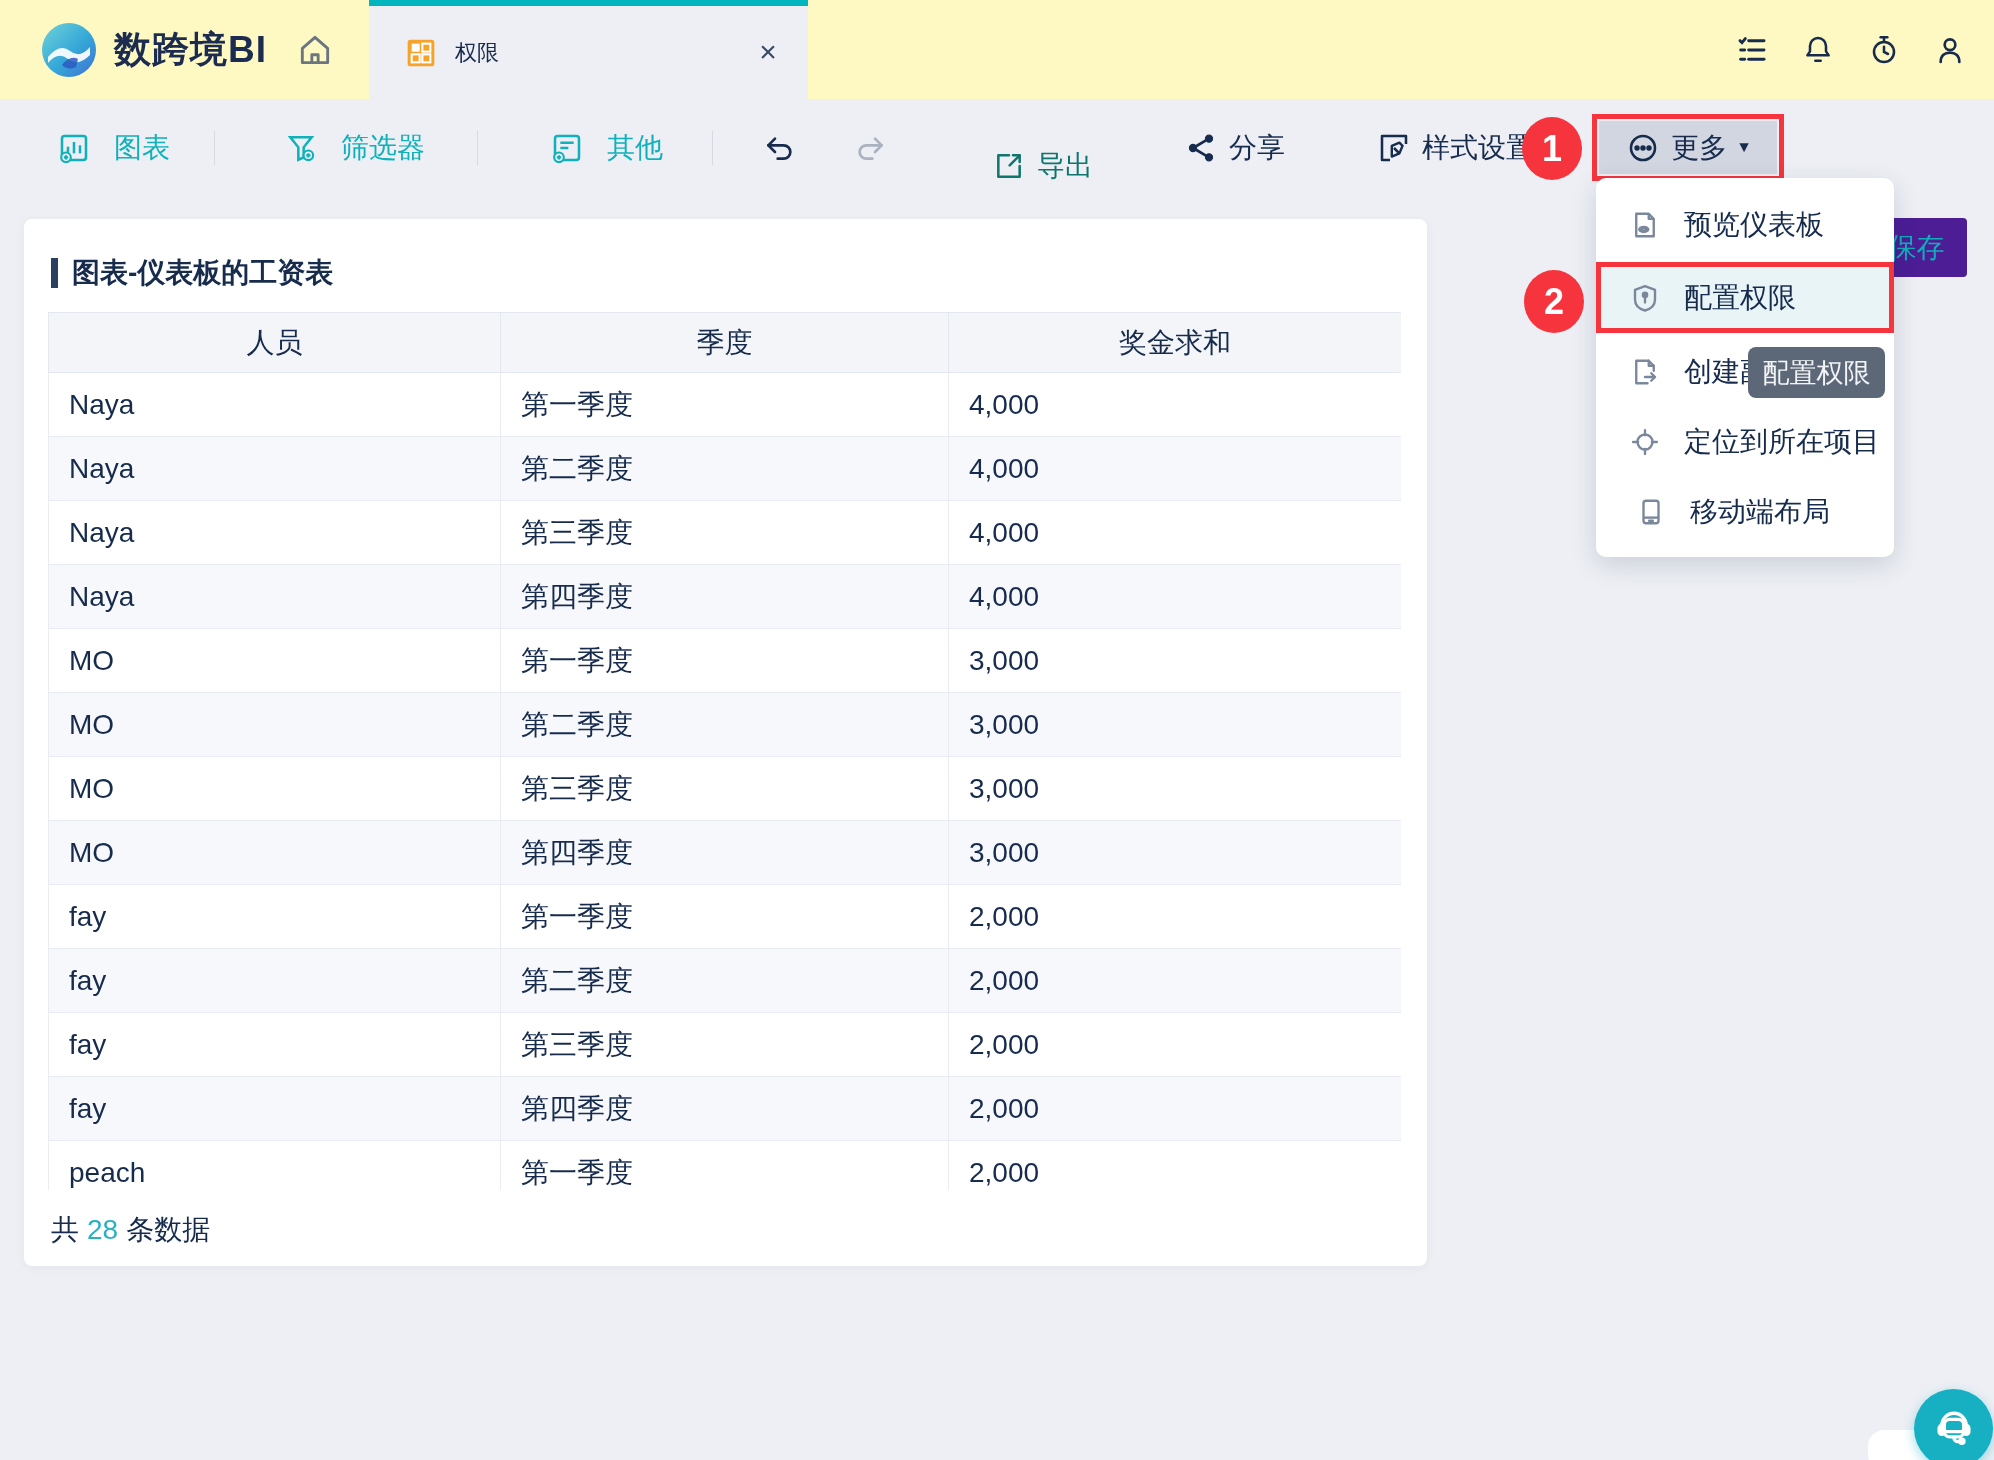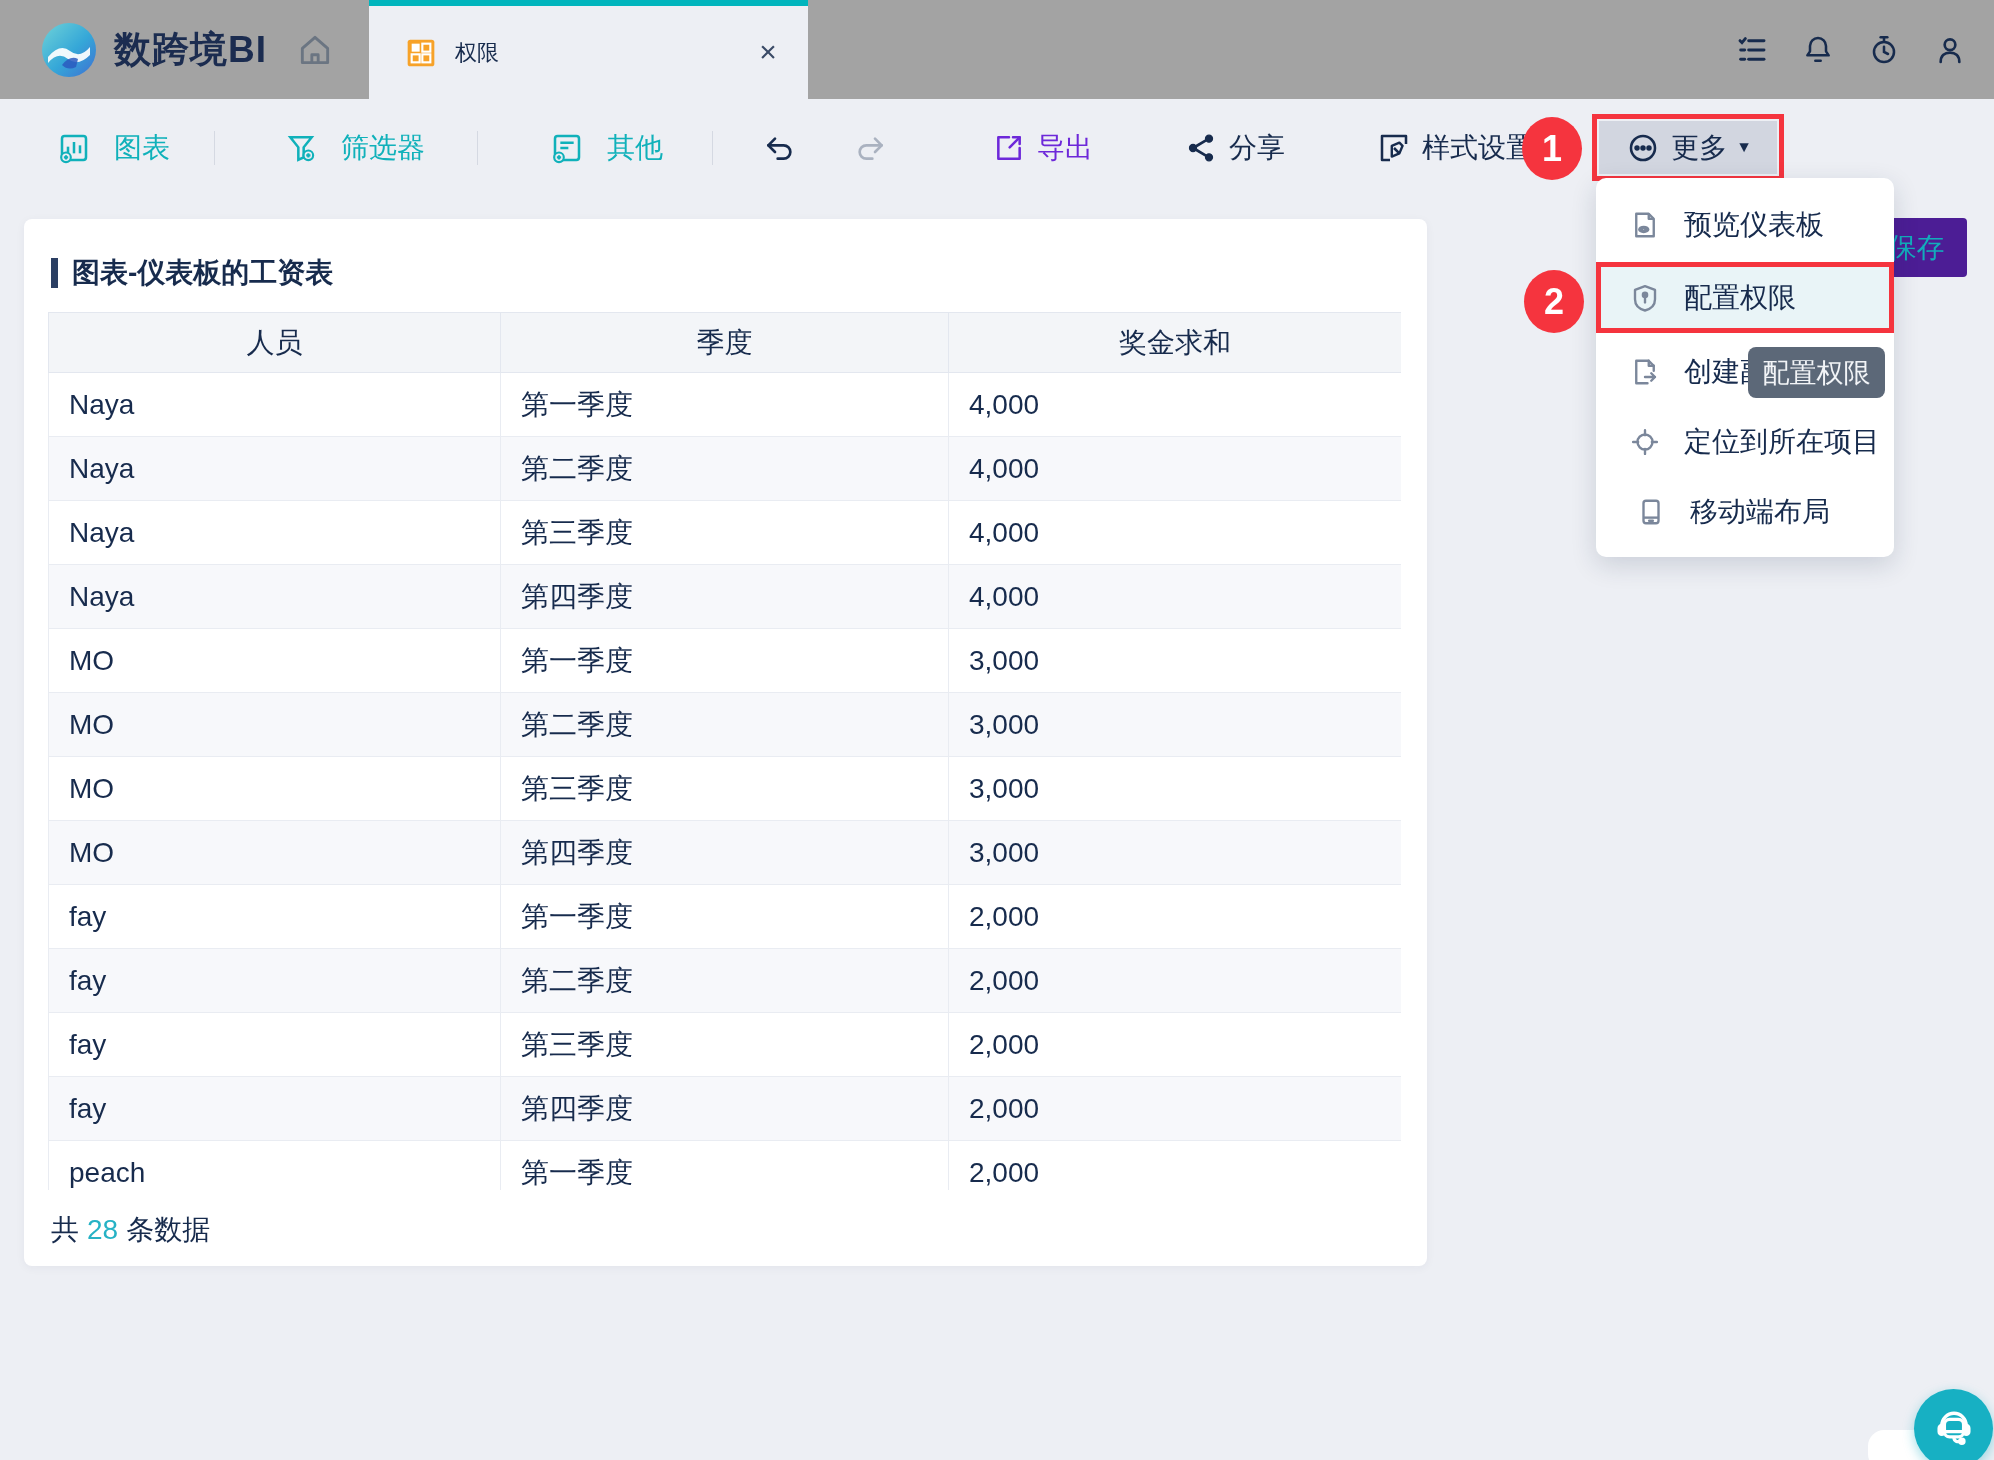--- a/index.html
+++ b/index.html
@@ -1,40 +1,40 @@
 <!DOCTYPE html>
 <html><head>
 <meta charset="utf-8">
 <style>
   * { margin:0; padding:0; box-sizing:border-box; }
   html,body { width:1994px; height:1460px; }
   body { font-family:"Liberation Sans","DejaVu Sans",sans-serif; background:#edeff4; overflow:hidden; }
   #page { position:relative; width:1994px; height:1460px; overflow:hidden; }
 
   
-  .topbar { position:absolute; left:0; top:0; width:1994px; height:99px; background:#a3a3a3; z-index:10; }
+  .topbar { position:absolute; left:0; top:0; width:1994px; height:99px; background:#fef9c3; z-index:10; }
   .brand { position:absolute; left:40px; top:0; height:99px; display:flex; align-items:center; gap:16px; }
   .brand-name { font-size:37px; font-weight:bold; color:#1b2c50; letter-spacing:1px; }
   .home-btn { position:absolute; left:296px; top:31px; width:38px; height:38px; color:#6b7582; cursor:pointer; }
   .tab { position:absolute; left:369px; top:0; width:439px; height:99px; background:#edeff4;
          border-top:6px solid #00b5bd; display:flex; align-items:center; }
   .tab-grid-icon { margin-left:36px; width:32px; height:32px; }
   .tab-label { margin-left:18px; font-size:22px; color:#172b4d; }
   .tab-close { position:absolute; right:22px; top:50%; transform:translateY(-50%); font-size:30px; color:#3a4a66;
                width:36px; height:36px; line-height:34px; text-align:center; cursor:pointer; }
   .top-icons { position:absolute; right:28px; top:0; height:99px; display:flex; align-items:center; gap:34px; color:#172b4d; }
   .top-icon { width:32px; height:32px; cursor:pointer; }
 
   
   .toolbar { position:absolute; left:0; top:99px; width:1994px; height:98px; background:#edeff4; z-index:20; }
   .tb-item { position:absolute; top:50%; transform:translateY(-50%); display:flex; align-items:center; gap:12px;
              font-size:28px; cursor:pointer; white-space:nowrap; }
   .tb-teal { color:#10b1ba;gap:24px; }
   .tb-dark { color:#172b4d; }
-  .tb-disabled { color:#6d28d9; cursor:default; }
+  .tb-disabled { color:#0f766e; cursor:default;margin-top:18px; }
   .tb-sep { position:absolute; top:50%; transform:translateY(-50%); width:1px; height:34px; background:#d5d9e2; }
   .tb-icon { width:32px; height:32px; flex:0 0 auto; }
   .more-box { position:absolute; left:1592px; top:114px; width:192px; height:67px; border:5px solid #f5343e;
               padding:2px; z-index:30;font-family:Liberation Mono, monospace; }
   .more-btn { width:100%; height:100%; background:#d2d6e0; display:flex; align-items:center; justify-content:center;
               gap:12px; font-size:28px; color:#172b4d; cursor:pointer; }
   .more-caret { font-size:16px; color:#172b4d; }
   .save-btn { position:absolute; left:1822px; top:119px; width:145px; height:59px; background:#4c1d95; border-radius:4px;
               display:flex; align-items:center; justify-content:center; gap:12px; font-size:28px; color:#12adbb; cursor:pointer; }
 

